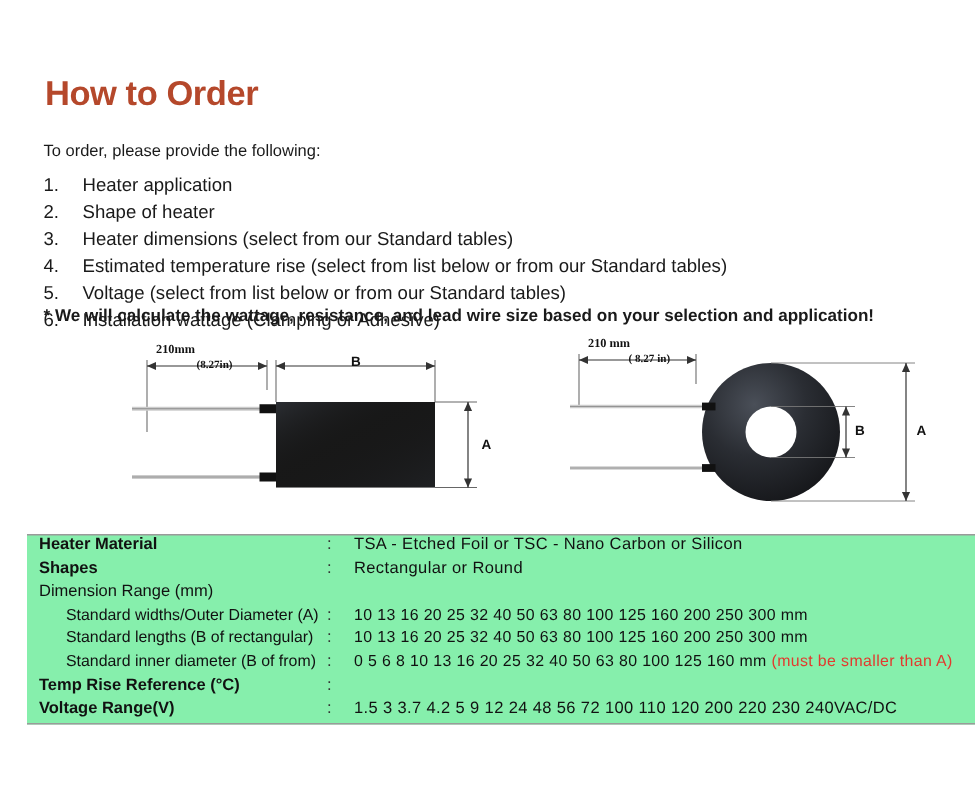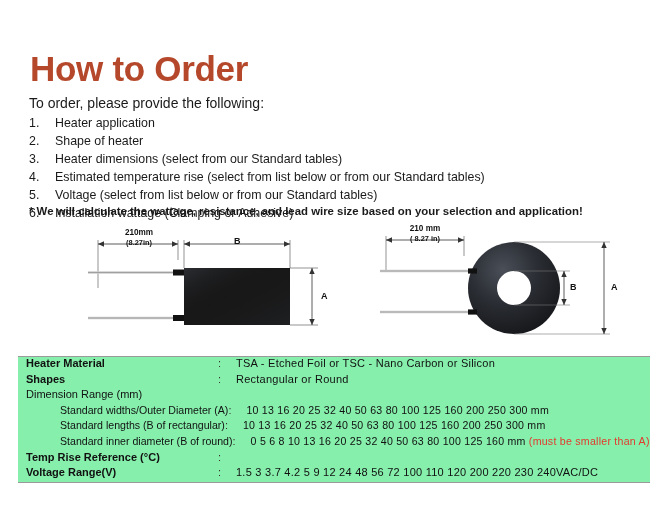--- a/index.html
+++ b/index.html
@@ -22,33 +22,33 @@
     height: 523px;
     box-sizing: border-box;
     padding: 0;
   }
 
   
   .title {
     position: absolute;
     left: 30px;
     top: 51px;
-    font-size: 35px;
+    font-size: 23px;
     font-weight: bold;
     color: #B5482B;
     letter-spacing: -0.3px;
     line-height: 1;
   }
 
   
   .intro {
     position: absolute;
     left: 29px;
     top: 96px;
-    font-size: 14px;
+    font-size: 11px;
     color: #1a1a1a;
     line-height: 1.05;
   }
 
   .order-list {
     position: absolute;
     left: 29px;
     top: 114px;
     width: 600px;
   }
@@ -90,28 +90,29 @@
   }
   .diagram.rect-dia { left: 66px; width: 270px; height: 115px; }
   .diagram.round-dia { left: 374px; width: 262px; height: 115px; }
 
   
   .dim-label {
     position: absolute;
     font-size: 8.2px;
     font-weight: bold;
     color: #111;
-    text-align: center;
     line-height: 9.5px;
     white-space: nowrap;
+    font-family: Liberation Serif, serif;
   }
   .dim-label .sub {
     font-weight: bold;
     font-size: 7.4px;
     display: block;
+    padding-left: 27px;
   }
   .dim-letter {
     position: absolute;
     font-size: 9px;
     font-weight: bold;
     color: #111;
   }
 
   
   .spec-heading {
@@ -143,21 +144,21 @@
   }
   .spec-label {
     flex: 0 0 200px;
     padding-left: 8px;
     box-sizing: border-box;
     font-weight: bold;
     white-space: nowrap;
   }
   .spec-row.sub .spec-label {
     font-weight: normal;
-    padding-left: 42px;
+    padding-left: 26px;
     font-size: 10.6px;
   }
   .spec-colon {
     flex: 0 0 18px;
     text-align: left;
     color: #333;
   }
   .spec-value {
     flex: 1 1 auto;
     white-space: nowrap;
@@ -339,21 +340,21 @@
       <span class="spec-value">10  13  16  20  25  32  40  50  63  80  100  125  160  200  250 300 mm</span>
     </div>
 
     <div class="spec-row sub">
       <span class="spec-label">Standard lengths (B of rectangular)</span>
       <span class="spec-colon">:</span>
       <span class="spec-value">10  13  16  20  25  32  40  50  63  80  100  125  160  200  250 300 mm</span>
     </div>
 
     <div class="spec-row sub">
-      <span class="spec-label">Standard inner diameter (B of round)</span>
+      <span class="spec-label">Standard inner diameter (B of from)</span>
       <span class="spec-colon">:</span>
       <span class="spec-value"><span>0  5  6  8  10  13  16  20  25  32  40  50  63  80  100  125  160 mm </span><span class="note-red">(must be smaller than A)</span></span>
     </div>
 
     <div class="spec-row">
       <span class="spec-label">Temp Rise Reference (°C)</span>
       <span class="spec-colon">:</span>
     </div>
 
     <div class="spec-row">

